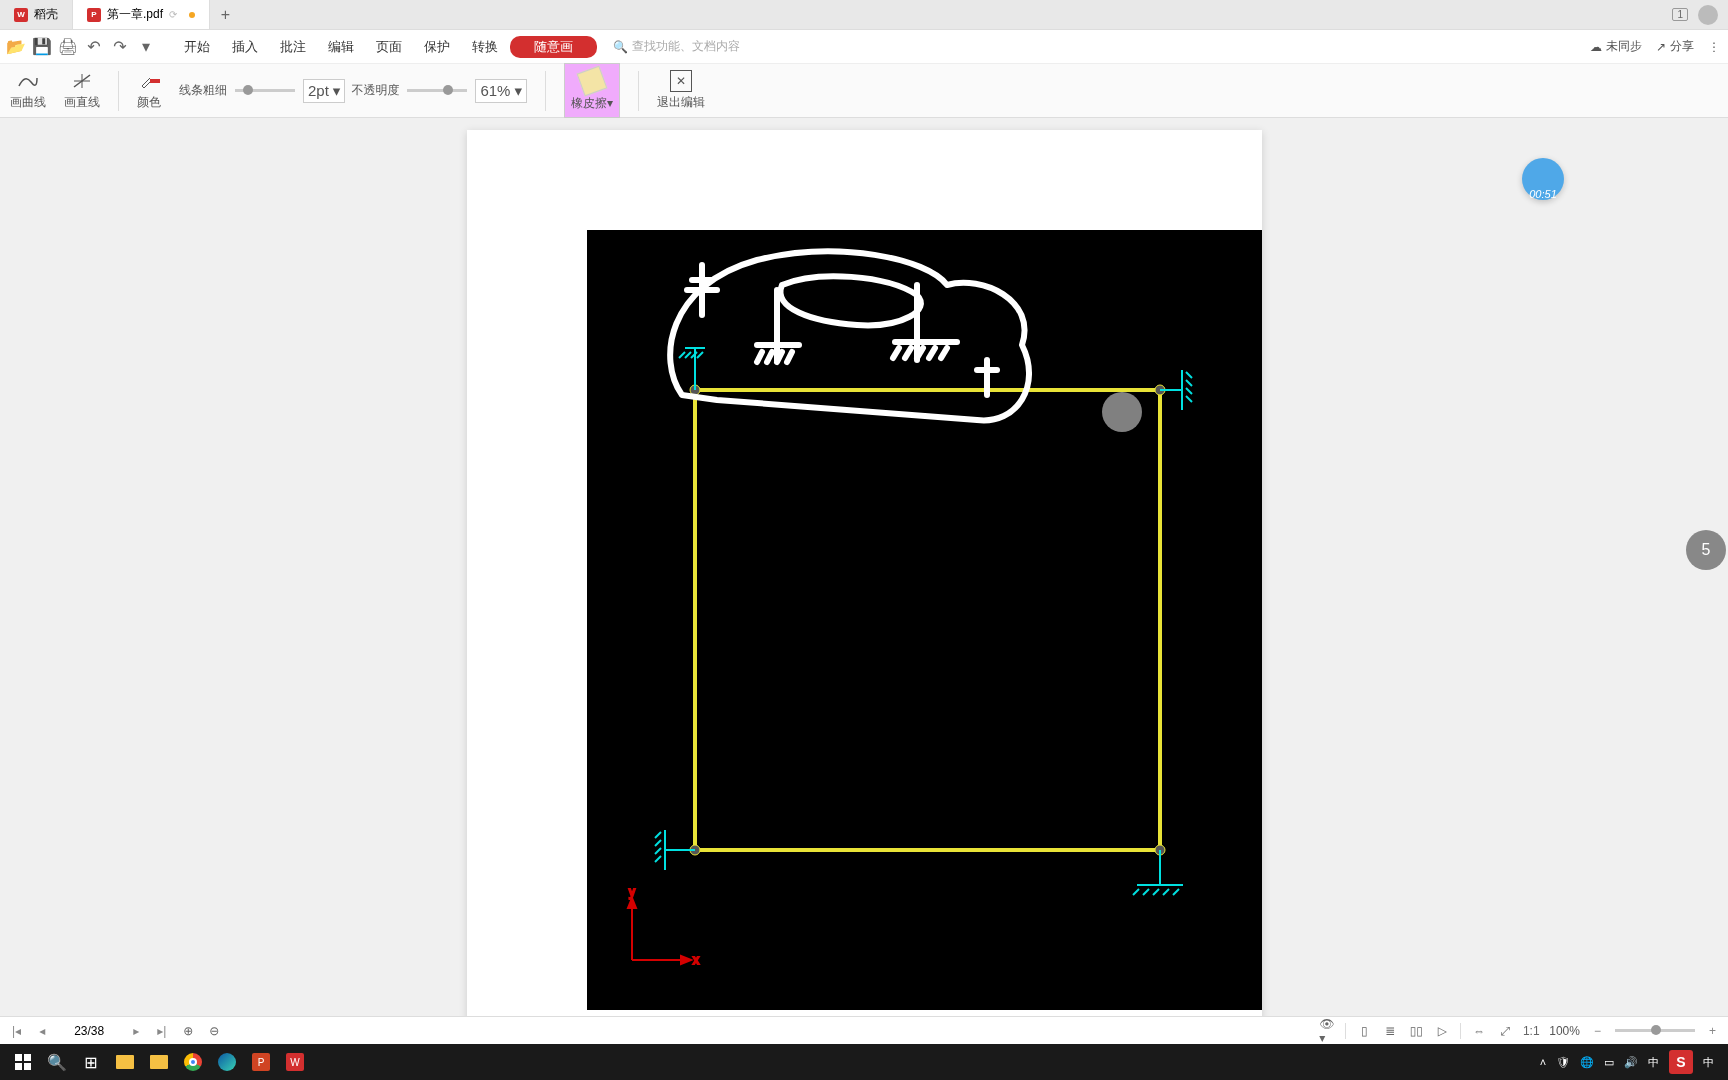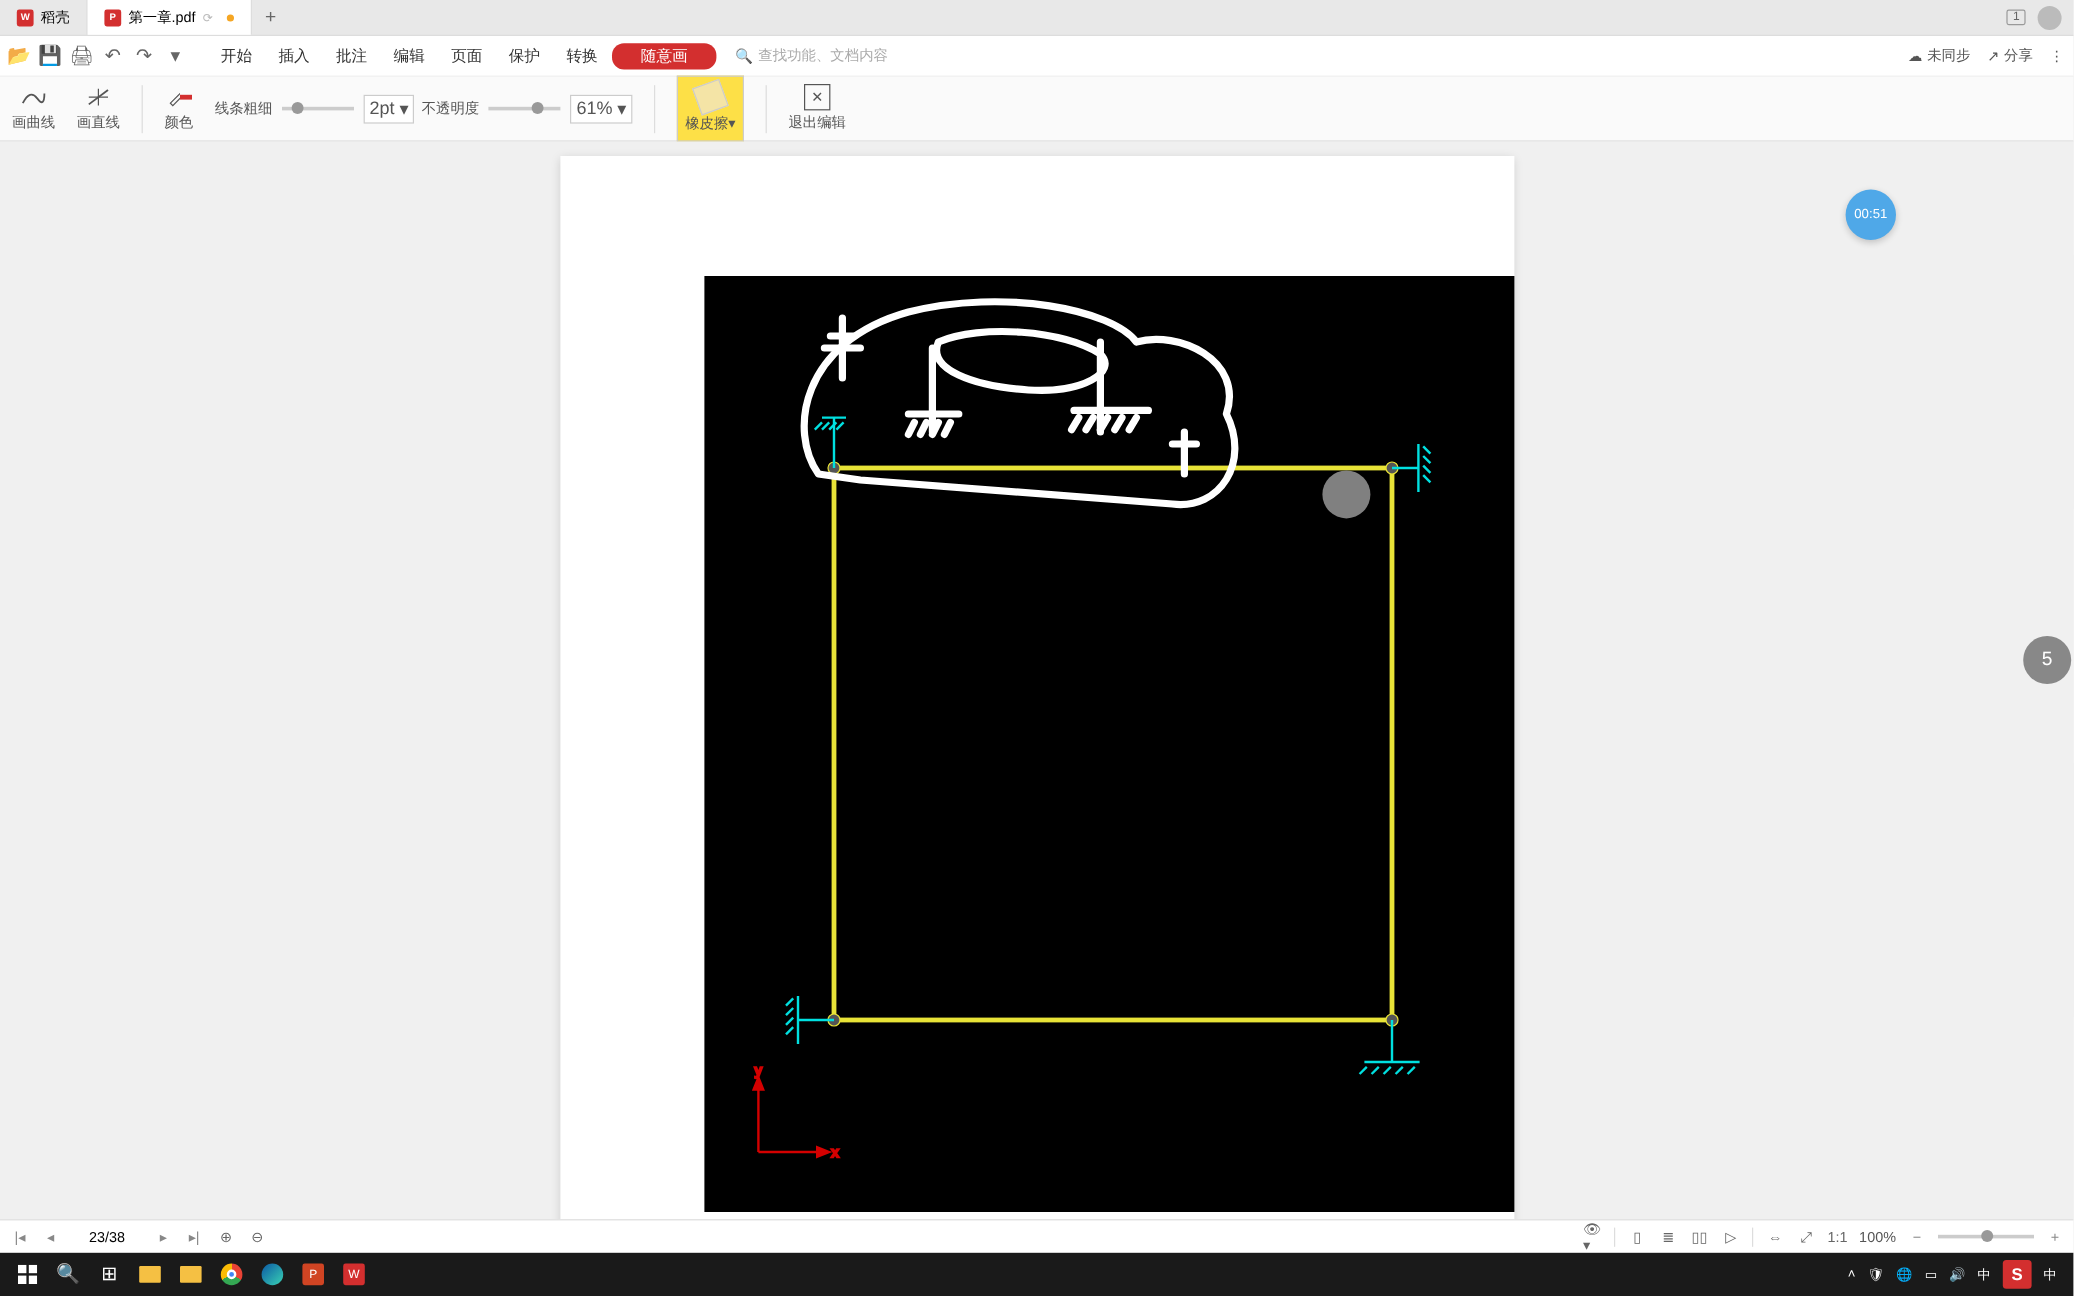--- a/index.html
+++ b/index.html
@@ -38,21 +38,21 @@
 .eraser-icon { width:24px; height:24px; background:#f4e4a6; transform: rotate(-20deg); border:1px solid #ccc; }
 .exit-icon { width:22px; height:22px; border:1px solid #555; display:flex; align-items:center; justify-content:center; }
 .color-swatch { width:18px; height:4px; background:#d32f2f; }
 
 
 .canvas-area { position: absolute; top: 118px; left: 0; right: 0; bottom: 36px; background: #f0f0f0; display: flex; justify-content: center; overflow: hidden; }
 .page { width: 795px; background: #fff; margin-top: 12px; box-shadow: 0 2px 8px rgba(0,0,0,0.15); position: relative; }
 .diagram { position: absolute; left: 120px; top: 100px; width: 675px; height: 780px; background: #000; }
 
 
-.rec-badge { position: absolute; right: 148px; top: 158px; width: 42px; height: 42px; border-radius: 50%; background: #4fa8e8; color: #fff; font-size: 11px; display:flex; align-items:center; justify-content:center; box-shadow: 0 2px 6px rgba(0,0,0,0.2); }
+.rec-badge { position: absolute; right: 164px; top: 158px; width: 42px; height: 42px; border-radius: 50%; background: #4fa8e8; color: #fff; font-size: 11px; display:flex; align-items:flex-end; justify-content:center; box-shadow: 0 2px 6px rgba(0,0,0,0.2); font-style: italic; }
 .float-badge { position: absolute; right: 2px; top: 530px; width: 40px; height: 40px; border-radius: 50%; background: #888; color:#fff; font-size:16px; display:flex; align-items:center; justify-content:center; }
 
 
 .status-bar { position: absolute; bottom: 36px; left: 0; right: 0; height: 28px; background: #fff; border-top: 1px solid #ddd; display: flex; align-items: center; padding: 0 8px; font-size: 12px; color: #555; gap: 10px; }
 .nav-btn { cursor: pointer; padding: 0 4px; color:#888; }
 .page-input { width: 60px; text-align: center; border: none; background: transparent; font-size: 12px; }
 .status-right { margin-left: auto; display: flex; align-items: center; gap: 10px; }
 .sb-icon { width:16px; height:16px; display:flex; align-items:center; justify-content:center; color:#666; cursor:pointer; }
 .sb-divider { width:1px; height:16px; background:#ddd; }
 
@@ -164,21 +164,21 @@
       <div class="slider-track">
           <div class="slider-thumb" style="left:36px;"></div>
         </div>
       <span class="combo">
           <span>61%</span>
           <span>▾</span>
         </span>
     </div>
   </div>
   <div class="divider"></div>
-  <div class="tool-group" style="background:#fde047;padding:5px 6px;border:1px solid #ccc;">
+  <div class="tool-group" style="background:#f0abfc;padding:5px 6px;border:1px solid #ccc;">
     <span class="eraser-icon"></span>
     <span><span>橡皮擦</span>▾</span>
   </div>
   <div class="divider"></div>
   <div class="tool-group">
     <span class="exit-icon">✕</span>
     <span>退出编辑</span>
   </div>
 </div>
 

